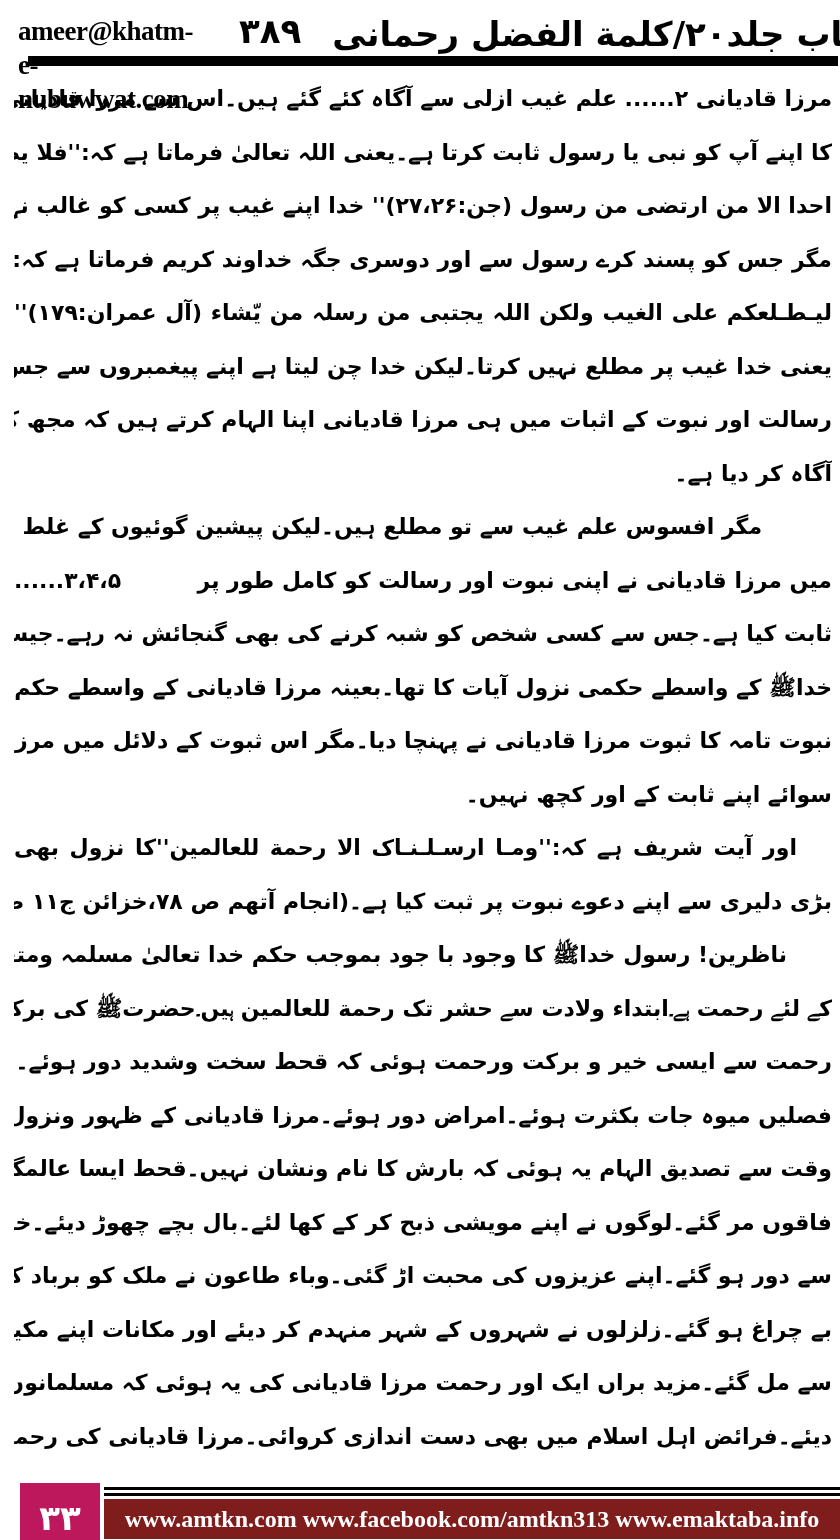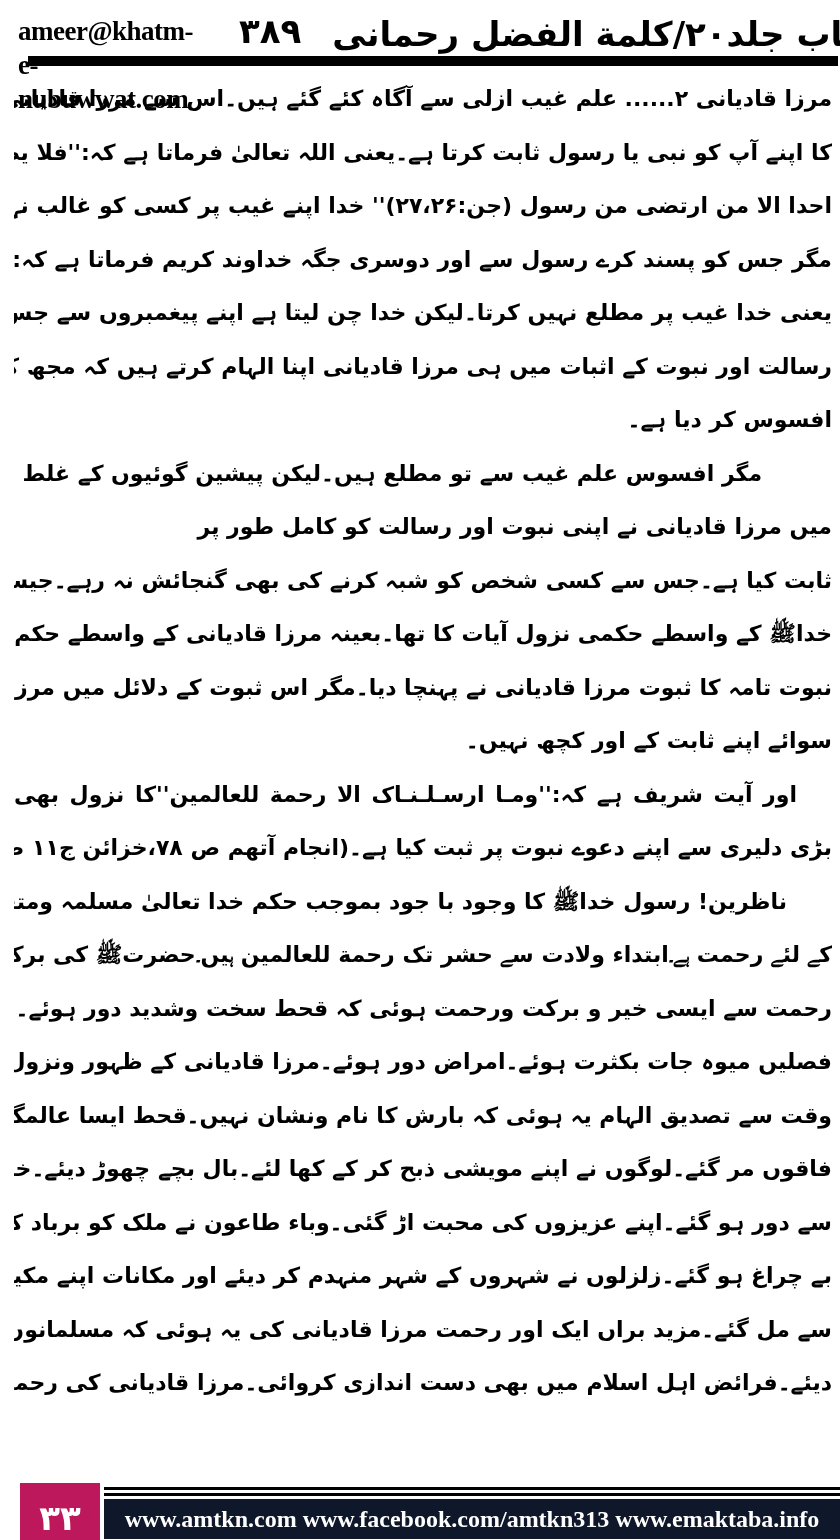--- a/index.html
+++ b/index.html
@@ -22,49 +22,51 @@
   .ind45{padding-right:45px;}
   .ind70{padding-right:70px;}
 
   
   .footer{position:absolute;left:0;right:0;bottom:0;height:57px;}
   .badge{position:absolute;left:20px;top:0;width:80px;height:69px;background:#be185d;color:#fff;
          display:flex;align-items:center;justify-content:center;
          font-family:"DejaVu Sans",sans-serif;font-weight:700;font-size:34px;direction:rtl;}
   .fright{position:absolute;left:104px;right:0;top:4px;}
   .thin{height:3px;background:#000;margin-bottom:3px;}
-  .band{height:40px;background:#0f172a;color:#fff;text-align:center;
+  .band{height:40px;background:#7f1d1d;color:#fff;text-align:center;
         font-family:"Liberation Serif",serif;font-weight:700;font-size:24px;line-height:40px;white-space:nowrap;}
 </style>
 </head>
 <body>
 
 <div class="page">
 
   <div class="header">
     <span class="email">ameer@khatm-e-nubuwwat.com</span>
     <span class="pagenum">۳۸۹</span>
     <span class="title">احتساب جلد۲۰/کلمة الفضل رحمانی</span>
   </div>
 
   <div class="rule"></div>
 
   <div class="body">
     <div class="line">مرزا قادیانی ۲...... علم غیب ازلی سے آگاہ کئے گئے ہیں۔اس سے مرزا قادیانی</div>
     <div class="line">کا اپنے آپ کو نبی یا رسول ثابت کرتا ہے۔یعنی اللہ تعالیٰ فرماتا ہے کہ:''فلا یظهر علیٰ غیبه</div>
     <div class="line">احدا الا من ارتضی من رسول (جن:۲۷،۲۶)'' خدا اپنے غیب پر کسی کو غالب نہیں کرتا۔</div>
     <div class="line">مگر جس کو پسند کرے رسول سے اور دوسری جگہ خداوند کریم فرماتا ہے کہ:''ومــا کــان اللہ</div>
+    <div class="line">لیـطـلعکم علی الغیب ولکن اللہ یجتبی من رسلہ من یّشاء (آل عمران:۱۷۹)''</div>
     <div class="line">یعنی خدا غیب پر مطلع نہیں کرتا۔لیکن خدا چن لیتا ہے اپنے پیغمبروں سے جس کو چاہتا ہے۔پس</div>
     <div class="line">رسالت اور نبوت کے اثبات میں ہی مرزا قادیانی اپنا الہام کرتے ہیں کہ مجھ کو علم غیب ازلی سے</div>
     <div class="line split">
-      <span>افسوس کر دیا ہے۔</span>
+      <span>آگاہ کر دیا ہے۔</span>
     </div>
     <div class="line r ind70">مگر افسوس علم غیب سے تو مطلع ہیں۔لیکن پیشین گوئیوں کے غلط ہونے پر نہیں۔</div>
     <div class="line split">
       <span>میں مرزا قادیانی نے اپنی نبوت اور رسالت کو کامل طور پر</span>
+      <span>۳،۴،۵......</span>
     </div>
     <div class="line">ثابت کیا ہے۔جس سے کسی شخص کو شبہ کرنے کی بھی گنجائش نہ رہے۔جیسے کہ حضرت رسول</div>
     <div class="line">خداﷺ کے واسطے حکمی نزول آیات کا تھا۔بعینہ مرزا قادیانی کے واسطے حکم خداوندی ہوا ہے اور</div>
     <div class="line">نبوت تامہ کا ثبوت مرزا قادیانی نے پہنچا دیا۔مگر اس ثبوت کے دلائل میں مرزا قادیانی کے پاس</div>
     <div class="line r">سوائے اپنے ثابت کے اور کچھ نہیں۔</div>
     <div class="line ind35">اور آیت شریف ہے کہ:''ومـا ارسـلـنـاک الا رحمة للعالمین''کا نزول بھی</div>
     <div class="line split">
       <span>بڑی دلیری سے اپنے دعوے نبوت پر ثبت کیا ہے۔</span>
       <span>(انجام آتھم ص ۷۸،خزائن ج۱۱ ص ۷۸)</span>
     </div>

